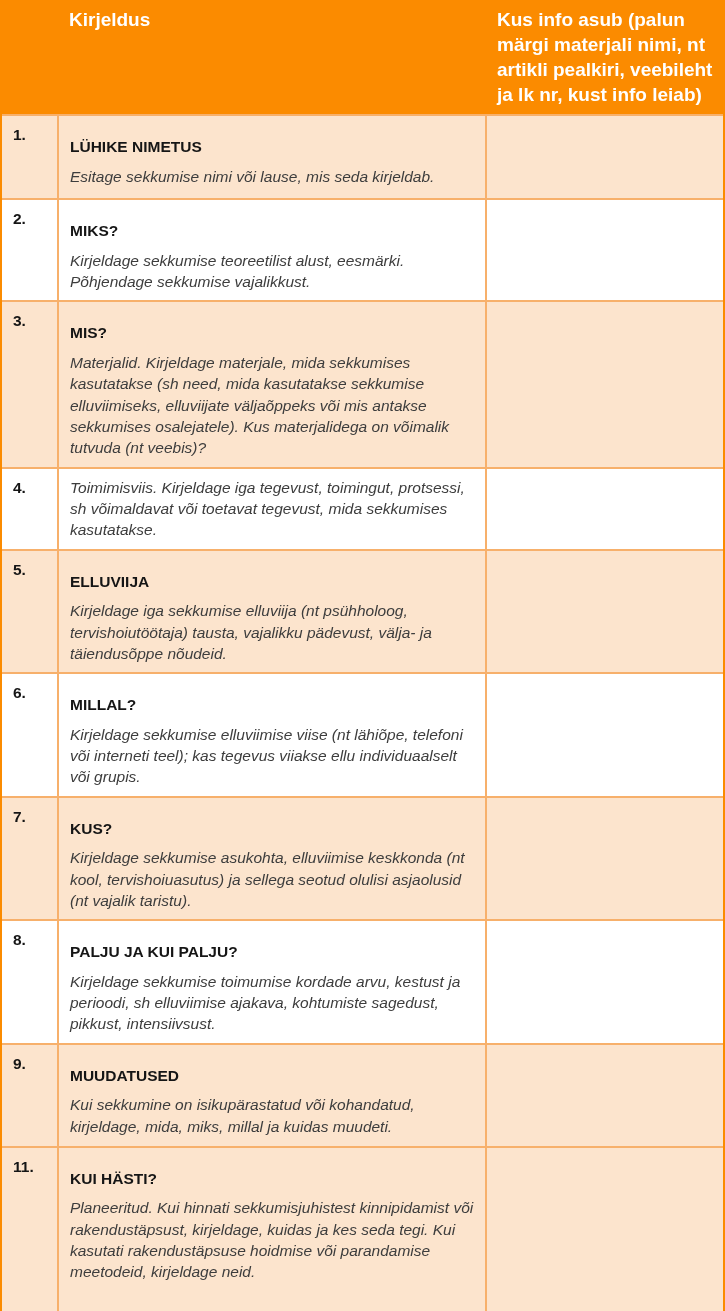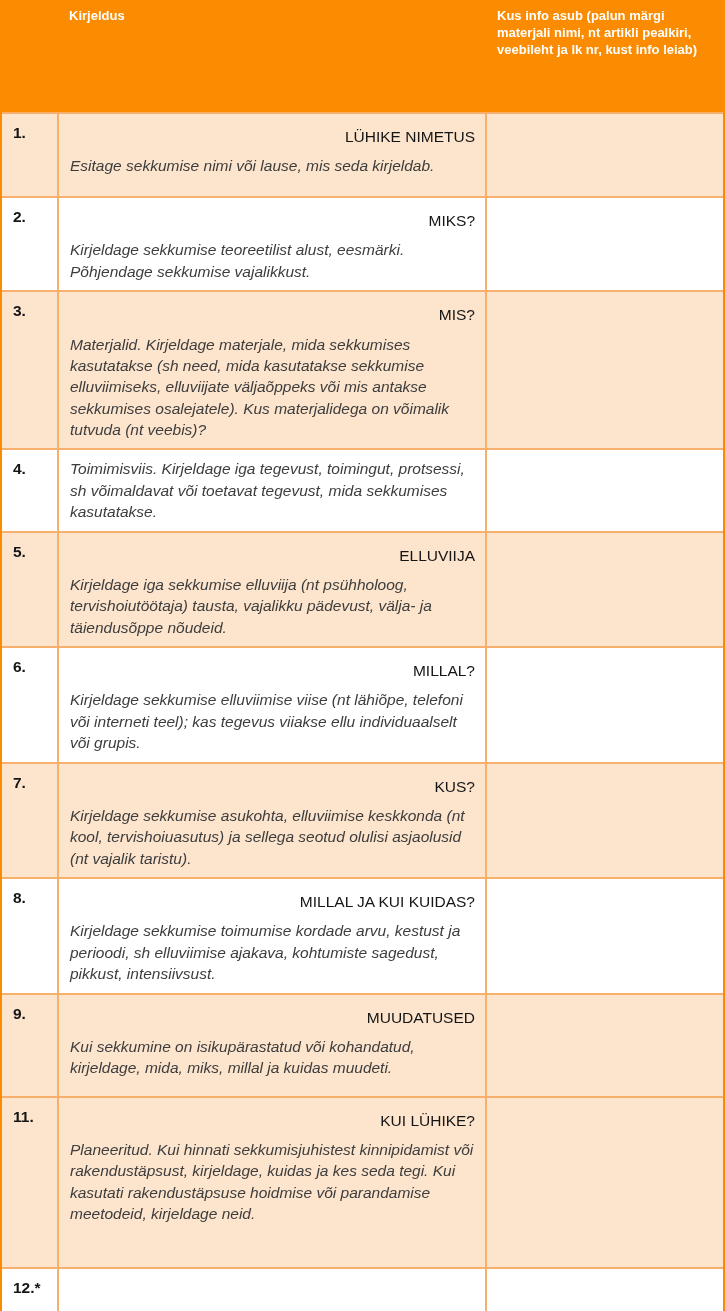--- a/index.html
+++ b/index.html
@@ -22,21 +22,21 @@
   }
   col.c-num  { width: 56px; }
   col.c-desc { width: 428px; }
   col.c-info { width: auto; }
 
   th {
     background: #fb8b00;
     color: #ffffff;
     text-align: left;
     vertical-align: top;
-    font-size: 13px;
+    font-size: 19px;
     font-weight: bold;
     line-height: 1.32;
     padding: 7px 10px 7px 11px;
     border-bottom: 2px solid #f7b06b;
   }
   td {
     vertical-align: top;
     padding: 8px 10px 8px 11px;
     border-bottom: 2px solid #f7b06b;
     font-size: 15.5px;
@@ -49,24 +49,23 @@
     color: #151515;
     border-right: 2px solid #f7b06b;
   }
   td.desc {
     border-right: 2px solid #f7b06b;
   }
   tr.shaded td { background: #fce4cd; }
   tr.plain  td { background: #ffffff; }
 
   .row-heading {
-    font-weight: normal;
+    font-weight: bold;
     color: #151515;
-    margin: 4px 0 8px 0;
-    text-align: right;
+    margin: 12px 0 8px 0;
   }
   .row-heading:empty { display: none; }
   .row-body { margin: 0; font-style: italic; }
   td.info { background-clip: padding-box; }
 </style>
 </head>
 <body>
 
 <div class="doc-table-wrap">
   <table class="checklist">
@@ -135,37 +134,37 @@
         <td class="num">7.</td>
         <td class="desc">
           <div class="row-heading">KUS?</div>
           <div class="row-body">Kirjeldage sekkumise asukohta, elluviimise keskkonda (nt kool, tervishoiuasutus) ja sellega seotud olulisi asjaolusid (nt vajalik taristu).</div>
         </td>
         <td class="info"></td>
       </tr>
       <tr class="plain" style="height:102px;">
         <td class="num">8.</td>
         <td class="desc">
-          <div class="row-heading">MILLAL JA KUI KUIDAS?</div>
+          <div class="row-heading">PALJU JA KUI PALJU?</div>
           <div class="row-body">Kirjeldage sekkumise toimumise kordade arvu, kestust ja perioodi, sh elluviimise ajakava, kohtumiste sagedust, pikkust, intensiivsust.</div>
         </td>
         <td class="info"></td>
       </tr>
       <tr class="shaded" style="height:103px;">
         <td class="num">9.</td>
         <td class="desc">
           <div class="row-heading">MUUDATUSED</div>
           <div class="row-body">Kui sekkumine on isikupärastatud või kohandatud, kirjeldage, mida, miks, millal ja kuidas muudeti.</div>
         </td>
         <td class="info"></td>
       </tr>
       <tr class="shaded" style="height:171px;">
         <td class="num">11.</td>
         <td class="desc">
-          <div class="row-heading">KUI LÜHIKE?</div>
+          <div class="row-heading">KUI HÄSTI?</div>
           <div class="row-body">Planeeritud. Kui hinnati sekkumisjuhistest kinnipidamist või rakendustäpsust, kirjeldage, kuidas ja kes seda tegi. Kui kasutati rakendustäpsuse hoidmise või parandamise meetodeid, kirjeldage neid.</div>
         </td>
         <td class="info"></td>
       </tr>
       <tr class="plain" style="height:70px;">
         <td class="num">12.*</td>
         <td class="desc">
           
           
         </td>

